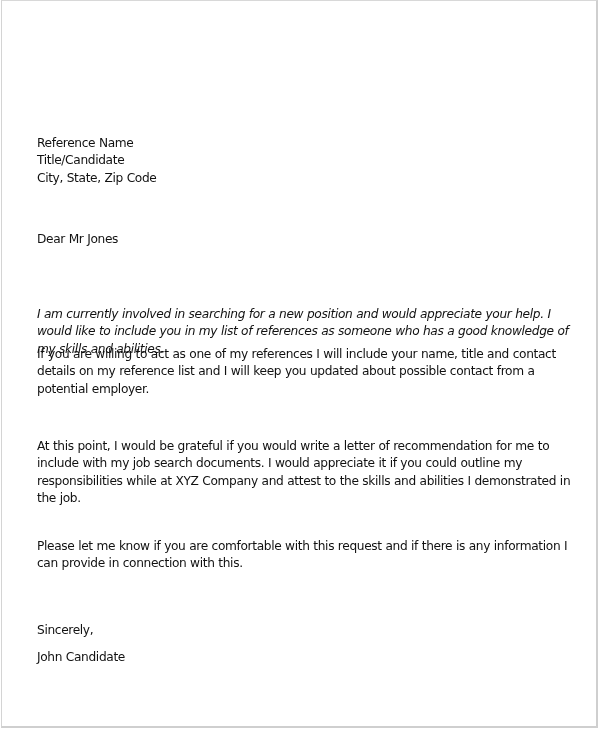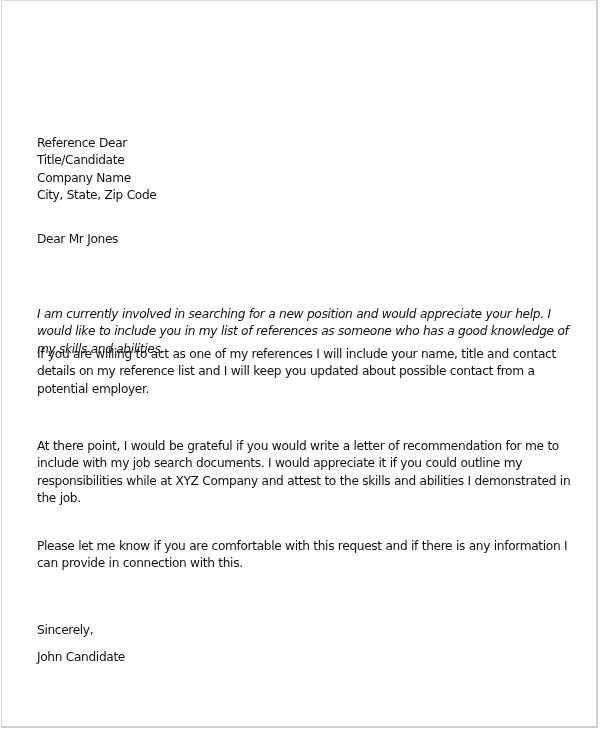--- a/index.html
+++ b/index.html
@@ -39,33 +39,32 @@
     }
     .addr-line { display: block; height: 17.3px; white-space: nowrap; }
     .para { margin: 0; }
   </style>
 </head>
 <body>
 
 <div class="page">
 
   <div class="text" style="top:134px;">
-    <span class="addr-line">Reference Dear</span>
+    <span class="addr-line">Reference Name</span>
     <span class="addr-line">Title/Candidate</span>
-    <span class="addr-line">Company Name</span>
     <span class="addr-line">City, State, Zip Code</span>
   </div>
 
   <div class="text" style="top:230px;">Dear Mr Jones</div>
 
   <p class="text para" style="top:305px;font-style:italic;">I am currently involved in searching for a new position and would appreciate your help. I would like to include you in my list of references as someone who has a good knowledge of my skills and abilities.</p>
 
   <p class="text para" style="top:345px;">If you are willing to act as one of my references I will include your name, title and contact details on my reference list and I will keep you updated about possible contact from a potential employer.</p>
 
-  <p class="text para" style="top:437px;">At there point, I would be grateful if you would write a letter of recommendation for me to include with my job search documents. I would appreciate it if you could outline my responsibilities while at XYZ Company and attest to the skills and abilities I demonstrated in the job.</p>
+  <p class="text para" style="top:437px;">At this point, I would be grateful if you would write a letter of recommendation for me to include with my job search documents. I would appreciate it if you could outline my responsibilities while at XYZ Company and attest to the skills and abilities I demonstrated in the job.</p>
 
   <p class="text para" style="top:537px;">Please let me know if you are comfortable with this request and if there is any information I can provide in connection with this.</p>
 
   <div class="text" style="top:648px;">John Candidate</div>
 
   <div class="text" style="top:621px;">Sincerely,</div>
 
 </div>
 
 </body></html>

